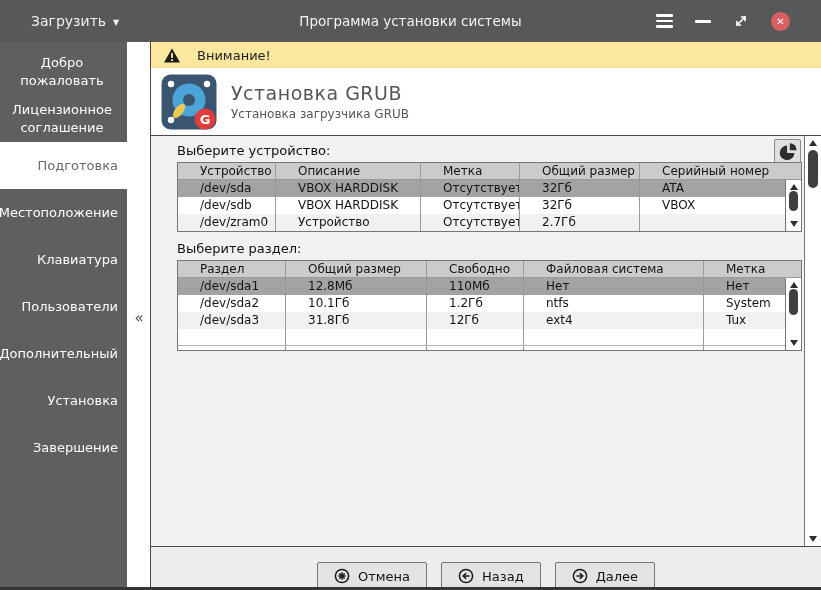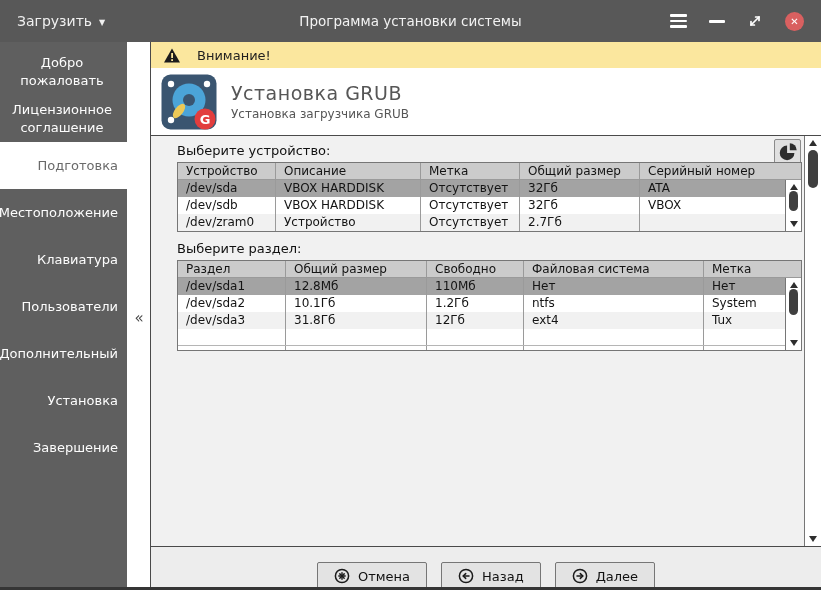--- a/index.html
+++ b/index.html
@@ -2,21 +2,21 @@
 <html><head>
 <meta charset="utf-8">
 <style>
   * { margin:0; padding:0; box-sizing:border-box; }
   html,body { width:821px; height:590px; }
   body { font-family:"DejaVu Sans", sans-serif; }
   .window { position:relative; width:821px; height:590px; background:#fff; overflow:hidden; }
 
   
   .titlebar { position:absolute; left:0; top:0; width:821px; height:42px; background:#585858;
-              display:flex; align-items:center; padding:0 17px; }
+              display:flex; align-items:center; padding:0 31px; }
   .load-btn { display:flex; align-items:center; gap:7px; color:#f0f0f0; font-size:14px; cursor:pointer; }
   .load-caret { font-size:8px; padding-top:2px; }
   .tb-title { position:absolute; left:0; right:0; text-align:center; color:#f2f2f2; font-size:13.5px; pointer-events:none; }
   .tb-actions { margin-left:auto; display:flex; align-items:center; gap:22px; z-index:2; }
   .tb-btn { display:flex; flex-direction:column; justify-content:center; align-items:center; gap:3px; cursor:pointer; height:20px; }
   .bar { width:17px; height:2.5px; background:#fff; border-radius:1px; }
   .minus { width:16px; height:3px; background:#fff; border-radius:1px; }
   .close-btn { width:19px; height:19px; border-radius:50%; background:#d96060; color:#fff;
                display:flex; align-items:center; justify-content:center; font-size:10px; font-weight:bold; cursor:pointer; }
 
@@ -45,21 +45,21 @@
              border:1px solid #8a8a8a; border-radius:2px; display:flex; align-items:center; justify-content:center; cursor:pointer; }
   .sec-label { margin:7px 0 4px 26px; font-size:13px; color:#111; }
   .sec-label.second { margin-top:9px; }
 
   .tbl { position:relative; margin-left:26px; width:625px; border:1px solid #767676; background:#fff; }
   .trow { display:flex; height:17px; }
   .trow.head { background:#cbcbcb; border-bottom:1px solid #9a9a9a; }
   .trow.sel { background:#a3a3a3; }
   .trow.alt { background:#f1f1f1; }
   .trow.filler { height:4px; }
-  .cell { font-size:12px; line-height:16px; padding-left:8px; white-space:nowrap; overflow:hidden;
+  .cell { font-size:12px; line-height:16px; padding-left:22px; white-space:nowrap; overflow:hidden;
           border-right:1px solid #9a9a9a; color:#141414; }
   .cell.last { border-right:none; flex:1; }
   .dev .c0{width:98px} .dev .c1{width:145px} .dev .c2{width:99px} .dev .c3{width:120px}
   .part .c0{width:108px} .part .c1{width:141px} .part .c2{width:97px} .part .c3{width:180px}
   .trow.empty { border-bottom:1px solid #b5b5b5; }
 
   
   .vscroll { position:absolute; top:17px; right:0; bottom:0; width:16px; background:#fff; border-left:1px solid #767676; cursor:pointer; }
   .vscroll .thumb { position:absolute; left:3px; right:3px; background:#3f3f3f; border-radius:5px; }
   .tri-up, .tri-down { position:absolute; left:50%; transform:translateX(-50%); width:0; height:0;

